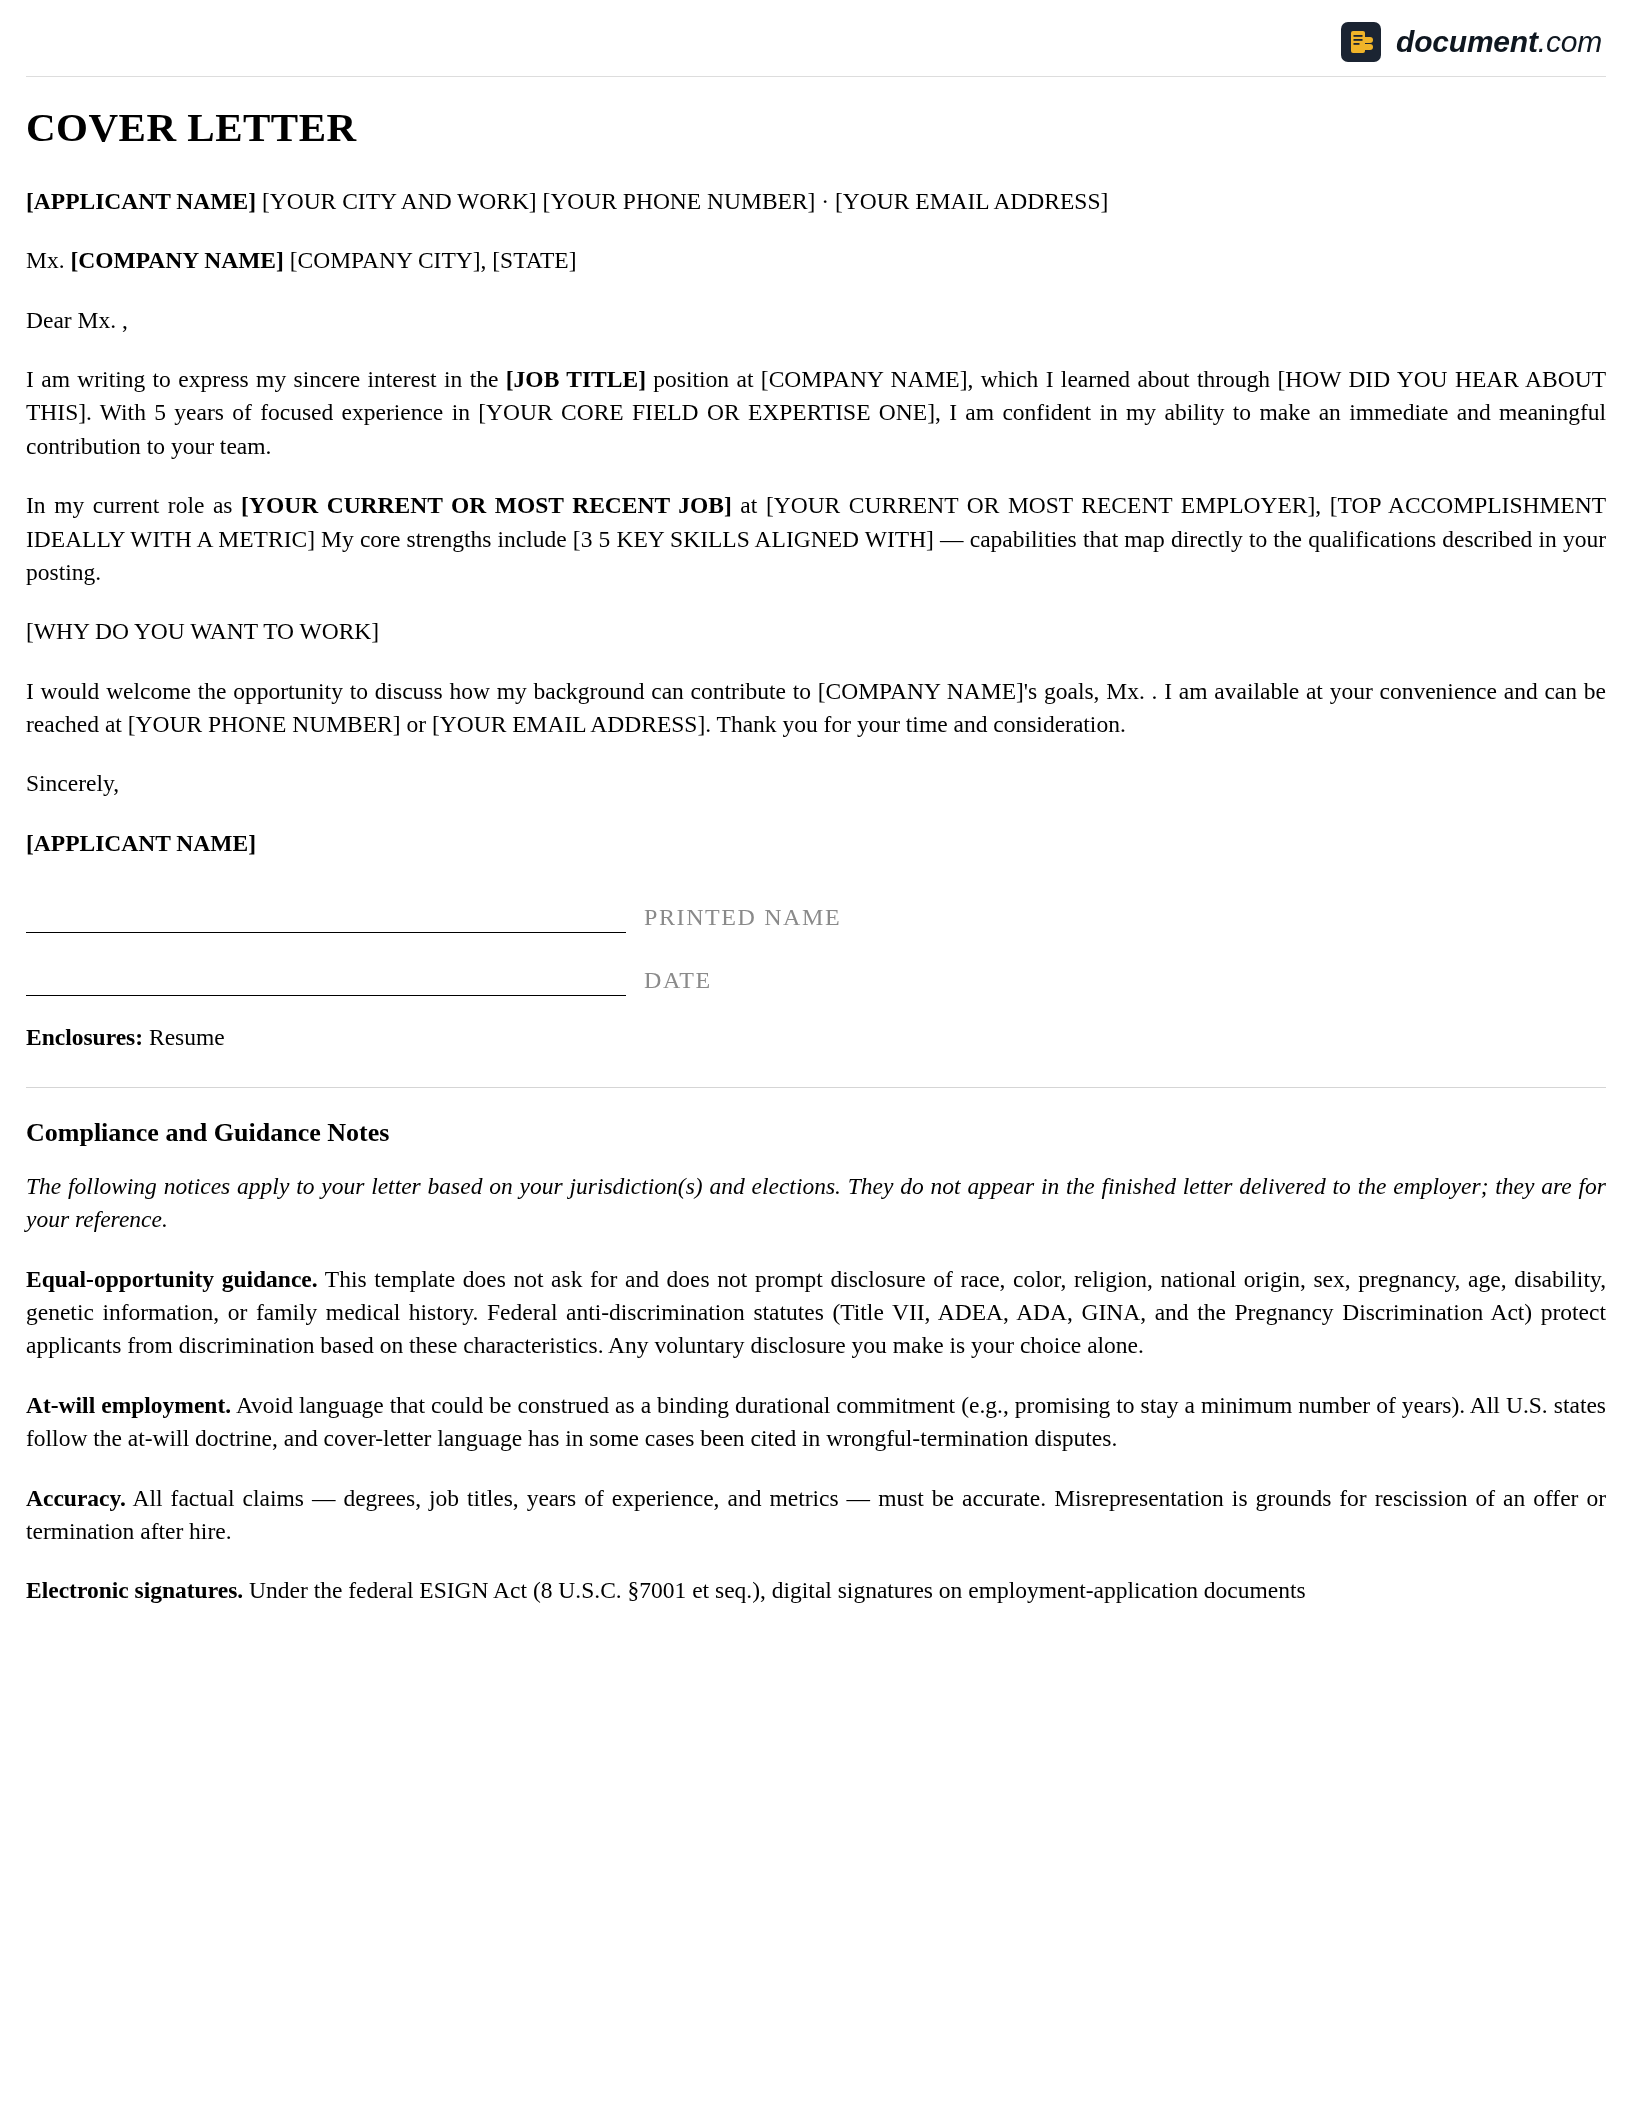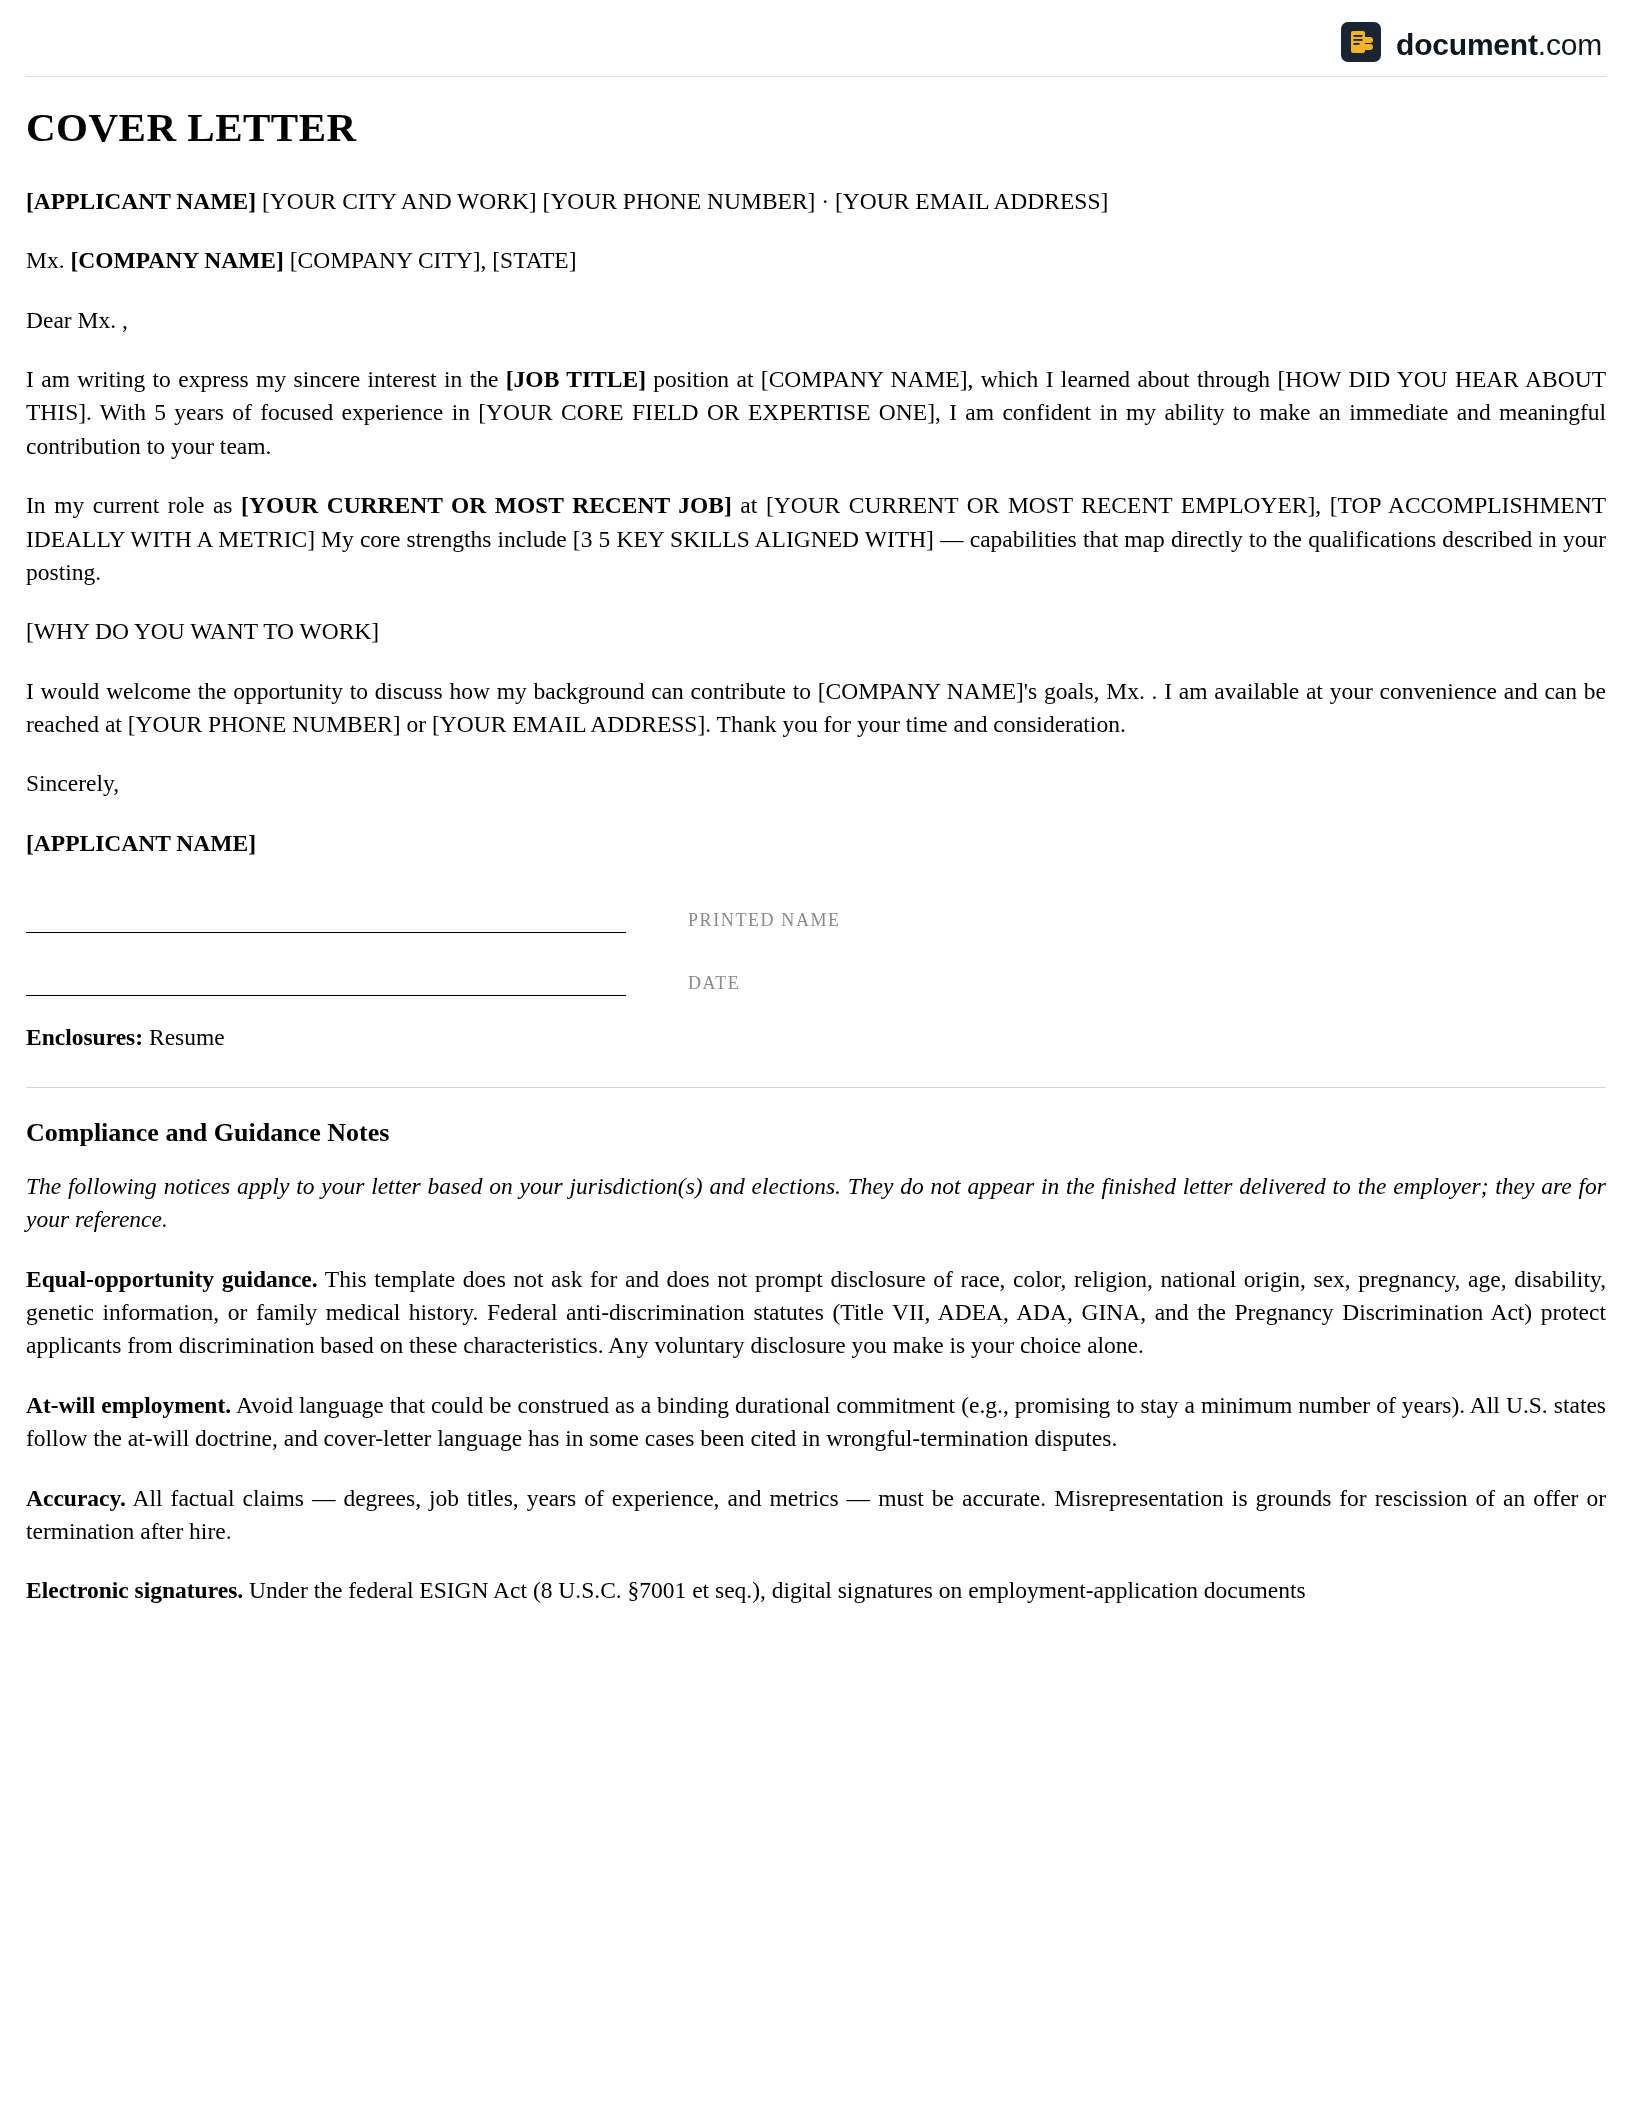--- a/index.html
+++ b/index.html
@@ -20,22 +20,23 @@
   
   .brand-bar {
     display: flex;
     justify-content: flex-end;
     align-items: center;
     padding: 22px 4px 14px 0;
     border-bottom: 1px solid #dddddd;
   }
   .brand {
     display: flex;
-    align-items: flex-end;
+    align-items: center;
     gap: 15px;
+    font-style: italic;
   }
   .brand-logo {
     width: 40px;
     height: 40px;
     border-radius: 7px;
     background: #1b2432;
     display: flex;
     align-items: center;
     justify-content: center;
   }
@@ -76,25 +77,24 @@
     gap: 18px;
     margin-bottom: 28px;
   }
   .sig-line {
     width: 600px;
     border-bottom: 1.5px solid #000000;
     height: 34px;
   }
   .sig-label {
     font-family: "Liberation Serif", serif;
-    font-size: 18px;
+    font-size: 24px;
     letter-spacing: 1.6px;
     color: #8a8a8a;
     padding-bottom: 2px;
-    margin-left: 44px;
   }
   .enclosures {
     font-size: 23.5px;
     margin: 6px 0 16px 0;
   }
 
   
   .divider {
     border: none;
     border-top: 1px solid #d5d5d5;

